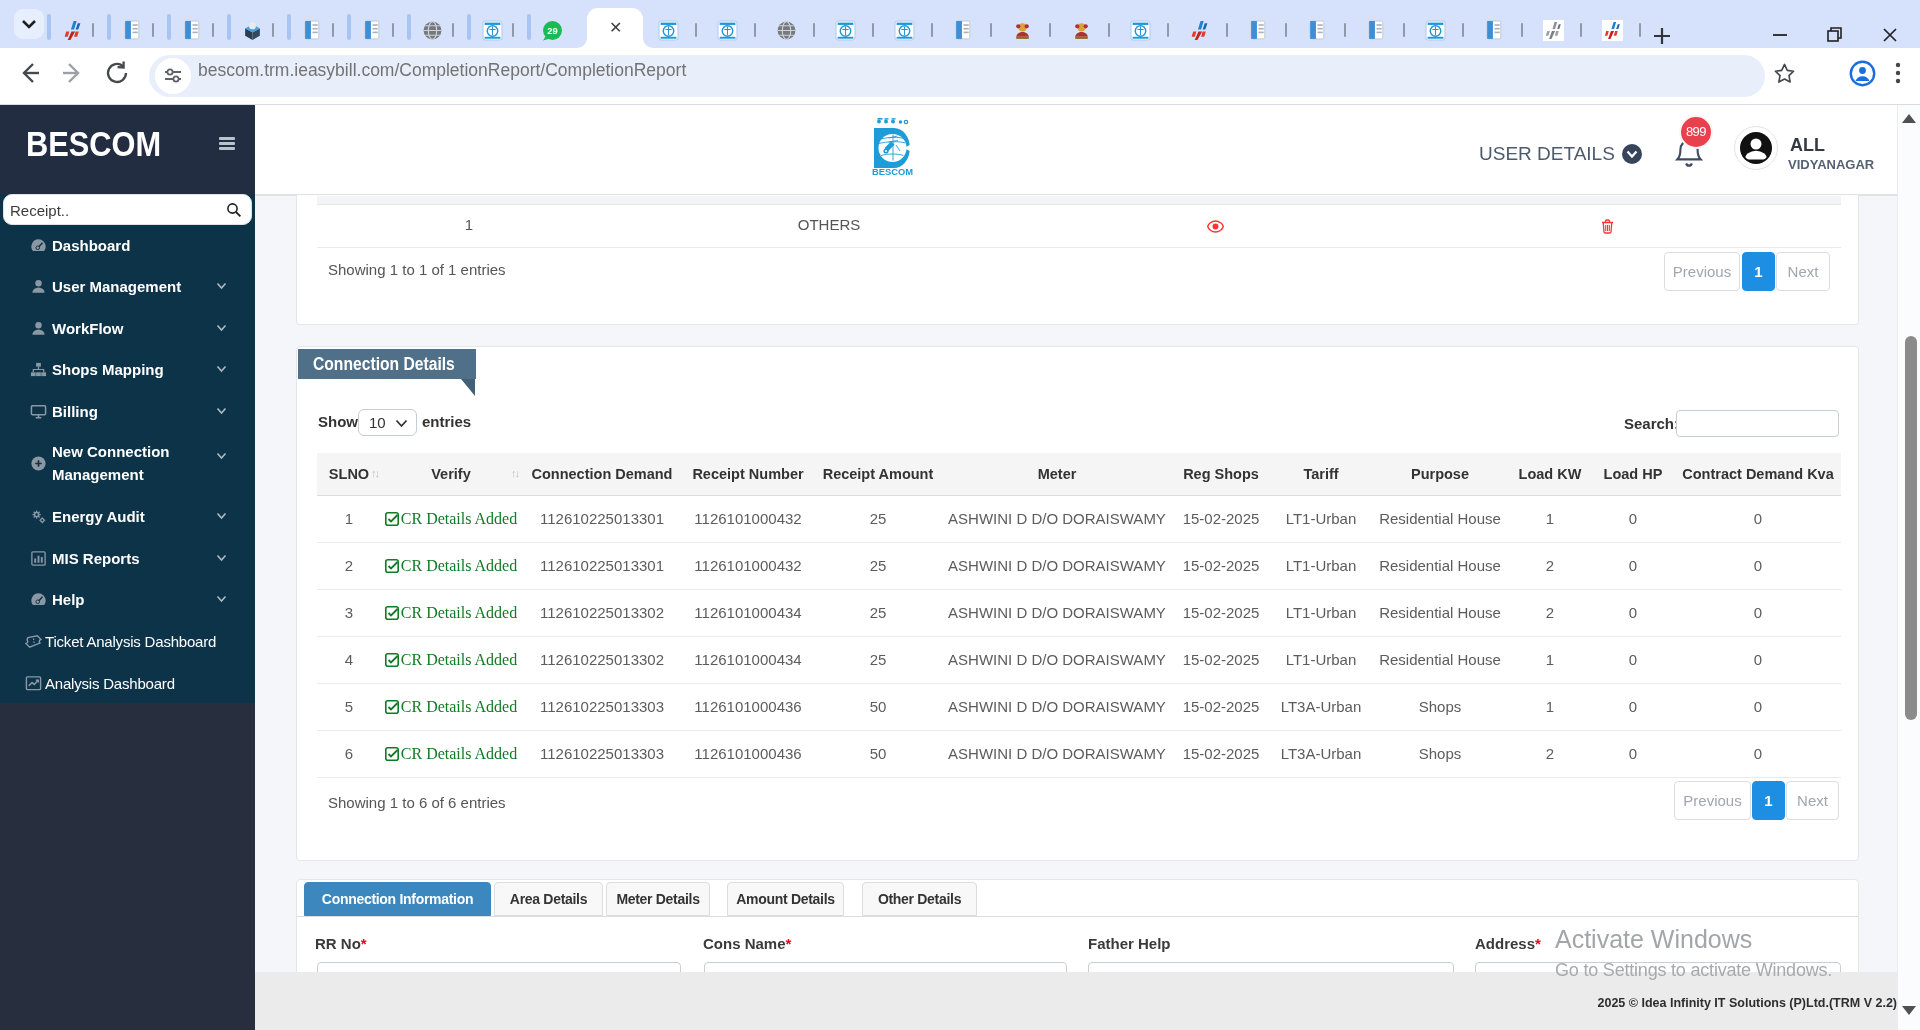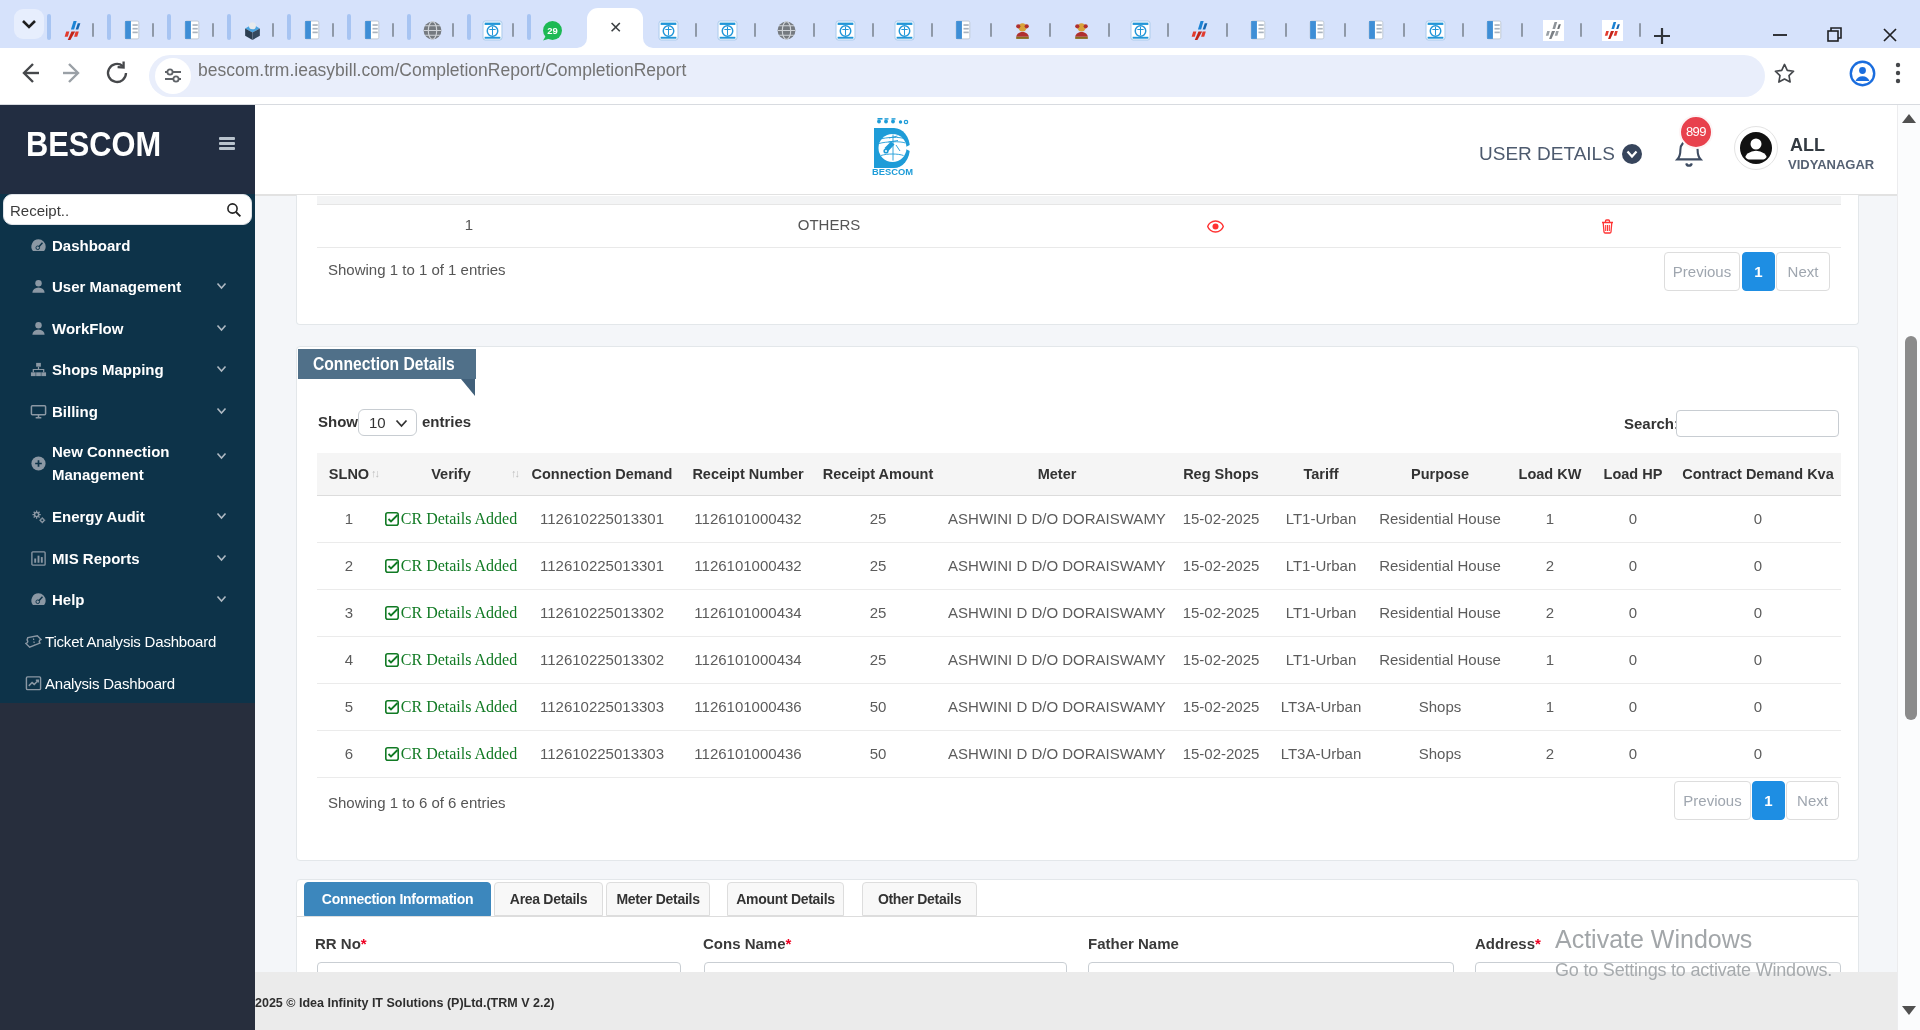--- a/index.html
+++ b/index.html
@@ -91,21 +91,21 @@
 
 .tab { position:absolute; top:2px; height:34px; border:1px solid #ddd; border-radius:4px 4px 0 0; background:#f8f8f8; font-size:14px; letter-spacing:-0.3px; font-weight:bold; color:#333; text-align:center; line-height:32px; }
 #tabactive { position:absolute; left:7px; top:2px; height:34px; width:187px; background:#3c87bd; border:1px solid #3c87bd; border-radius:4px 4px 0 0; color:#fff; font-size:14px; letter-spacing:-0.3px; font-weight:bold; text-align:center; line-height:33px; }
 #tabline { position:absolute; left:0px; top:36px; width:1561px; height:1px; background:#ddd; }
 .flabel { position:absolute; top:55px; font-size:15px; font-weight:bold; color:#3a3a3a; }
 .flabel .req { color:#e02; }
 .finput { position:absolute; top:82px; height:40px; border:1px solid #c9ced3; border-radius:4px; background:#fff; }
 
 
 #footer { position:absolute; left:0px; top:867px; width:1642px; height:58px; background:#ebebeb; z-index:40; }
-#footer .ftxt { position:absolute; left:0; top:24px; width:1642px; text-align:left; font-size:12.5px; font-weight:bold; color:#2e2e2e; }
+#footer .ftxt { position:absolute; left:0; top:24px; width:1642px; text-align:right; font-size:12.5px; font-weight:bold; color:#2e2e2e; }
 
 
 #wm1 { position:absolute; left:1555px; top:925px; font-size:25px; color:#a2a6a9; z-index:50; }
 #wm2 { position:absolute; left:1555px; top:960px; font-size:18px; color:#a6aaad; z-index:50; letter-spacing:-0.2px; }
 
 
 #sbtrack { position:absolute; left:1897px; top:105px; width:23px; height:925px; background:#fbfcfd; border-left:1px solid #ececee; z-index:60; }
 #sbthumb { position:absolute; left:7px; top:231px; width:12px; height:384px; background:#8b8b8b; border-radius:6px; }
 .sbarrow { position:absolute; left:4px; width:0; height:0; }
 </style>
@@ -760,21 +760,21 @@
 
   <div class="card" id="card3">
     <div id="tabactive">Connection Information</div>
     <div class="tab" style="left:197px; width:109px;">Area Details</div>
     <div class="tab" style="left:309px; width:104px;">Meter Details</div>
     <div class="tab" style="left:430px; width:117px;">Amount Details</div>
     <div class="tab" style="left:565px; width:115px;">Other Details</div>
     <div id="tabline"></div>
     <div class="flabel" style="left:18px;">RR No<span class="req">*</span></div>
     <div class="flabel" style="left:406px;">Cons Name<span class="req">*</span></div>
-    <div class="flabel" style="left:791px;">Father Name</div>
+    <div class="flabel" style="left:791px;">Father Help</div>
     <div class="flabel" style="left:1178px;">Address<span class="req">*</span></div>
     <div class="finput" style="left:20px; width:364px;"></div>
     <div class="finput" style="left:407px; width:363px;"></div>
     <div class="finput" style="left:791px; width:366px;"></div>
     <div class="finput" style="left:1178px; width:366px;"></div>
   </div>
 
   <div id="footer">
       <div class="ftxt">2025 © Idea Infinity IT Solutions (P)Ltd.(TRM V 2.2)</div>
     </div>

